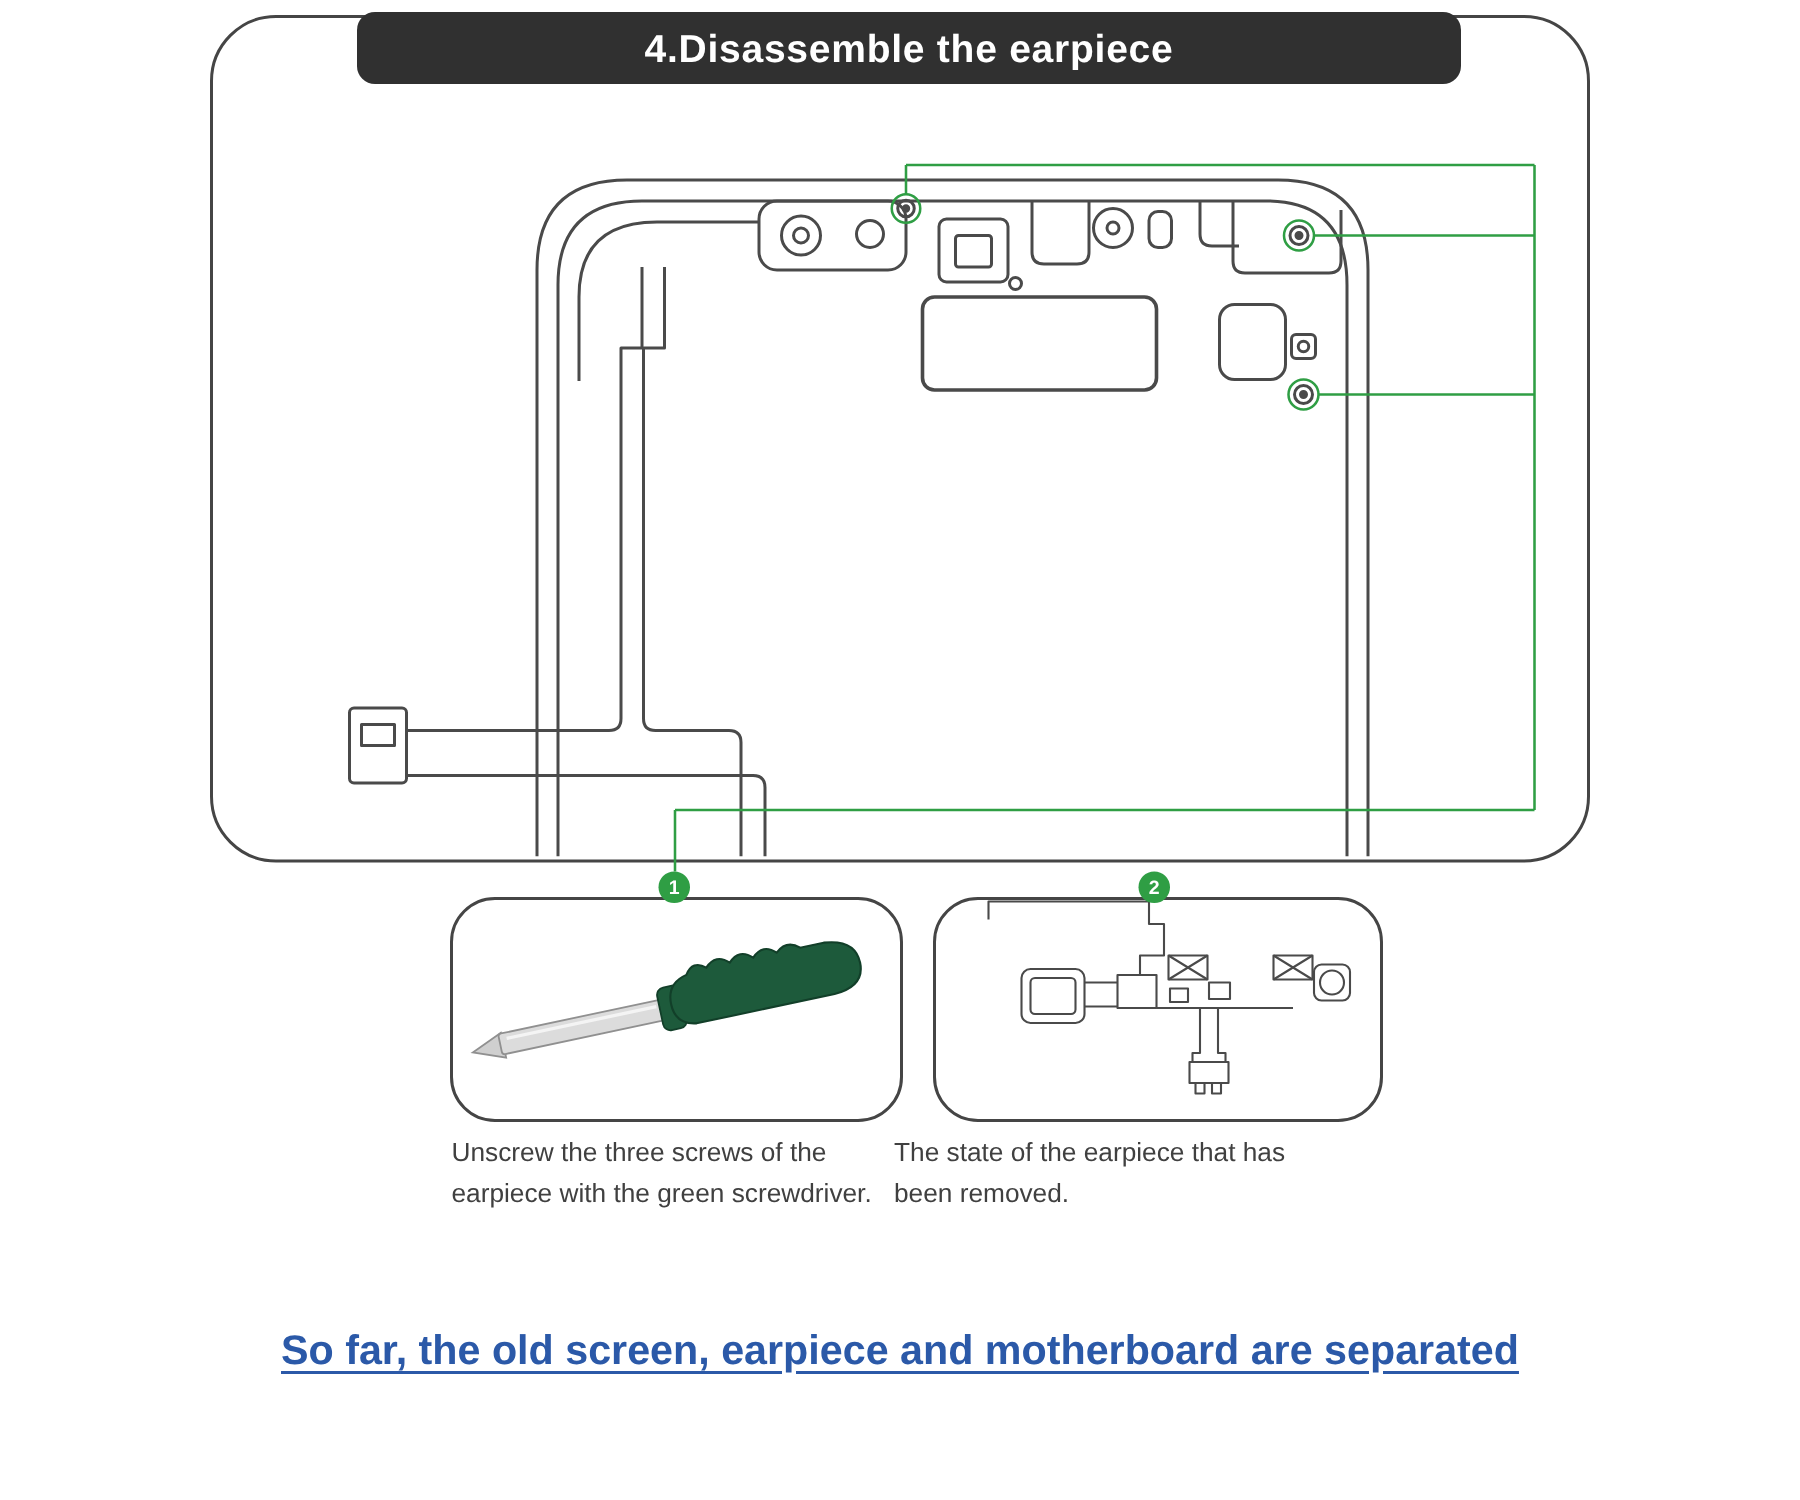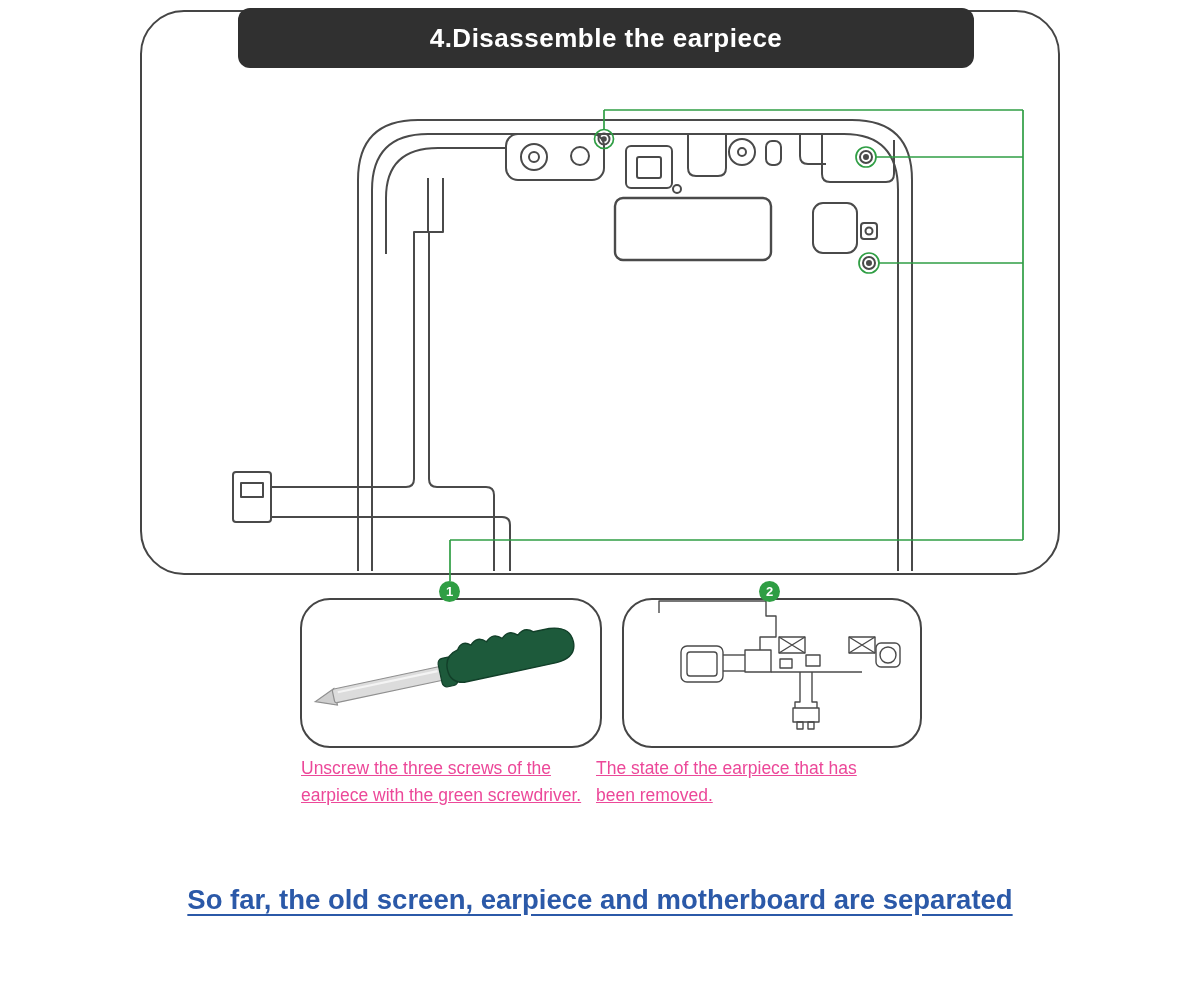--- a/index.html
+++ b/index.html
@@ -3,21 +3,21 @@
 <meta charset="utf-8">
 <style>
   html,body{margin:0;padding:0;background:#ffffff;}
   body{width:1200px;height:1000px;position:relative;font-family:"Liberation Sans",sans-serif;overflow:hidden;}
 
   .main-panel{
     position:absolute;left:140px;top:10px;width:916px;height:561px;
     border:2px solid #454545;border-radius:44px;background:#ffffff;z-index:1;
   }
   .title-banner{
-    position:absolute;left:238px;top:8px;width:736px;height:60px;
+    position:absolute;left:238px;top:8px;width:736px;height:48px;
     background:#303030;border-radius:12px;z-index:5;
     display:flex;align-items:center;justify-content:center;
     color:#ffffff;font-size:26px;font-weight:bold;letter-spacing:0.5px;
   }
   .overlay-svg{position:absolute;left:0;top:0;width:1200px;height:1000px;z-index:4;pointer-events:none;}
 
   .step-panel{
     position:absolute;border:2px solid #454545;border-radius:30px;background:#ffffff;z-index:1;
   }
   .step-panel.left{left:300px;top:598px;width:298px;height:146px;}
@@ -25,21 +25,21 @@
 
   .marker{
     position:absolute;width:21px;height:21px;border-radius:50%;
     background:#2f9e44;color:#ffffff;font-size:13px;font-weight:bold;
     display:flex;align-items:center;justify-content:center;z-index:6;
   }
   .marker.m1{left:439px;top:581px;}
   .marker.m2{left:759px;top:581px;}
 
   .caption{
-    position:absolute;font-size:17.5px;line-height:27px;color:#ec4899;z-index:2;text-decoration:underline;
+    position:absolute;font-size:17.5px;line-height:27px;color:#404040;z-index:2;
   }
   .caption.c1{left:301px;top:755px;width:308px;}
   .caption.c2{left:596px;top:755px;width:300px;}
 
   .footer-heading{
     position:absolute;left:0;top:884px;width:1200px;text-align:center;z-index:2;
   }
   .footer-heading span{
     color:#2b59a8;font-size:27.5px;font-weight:bold;text-decoration:underline;
     text-underline-offset:5px;

